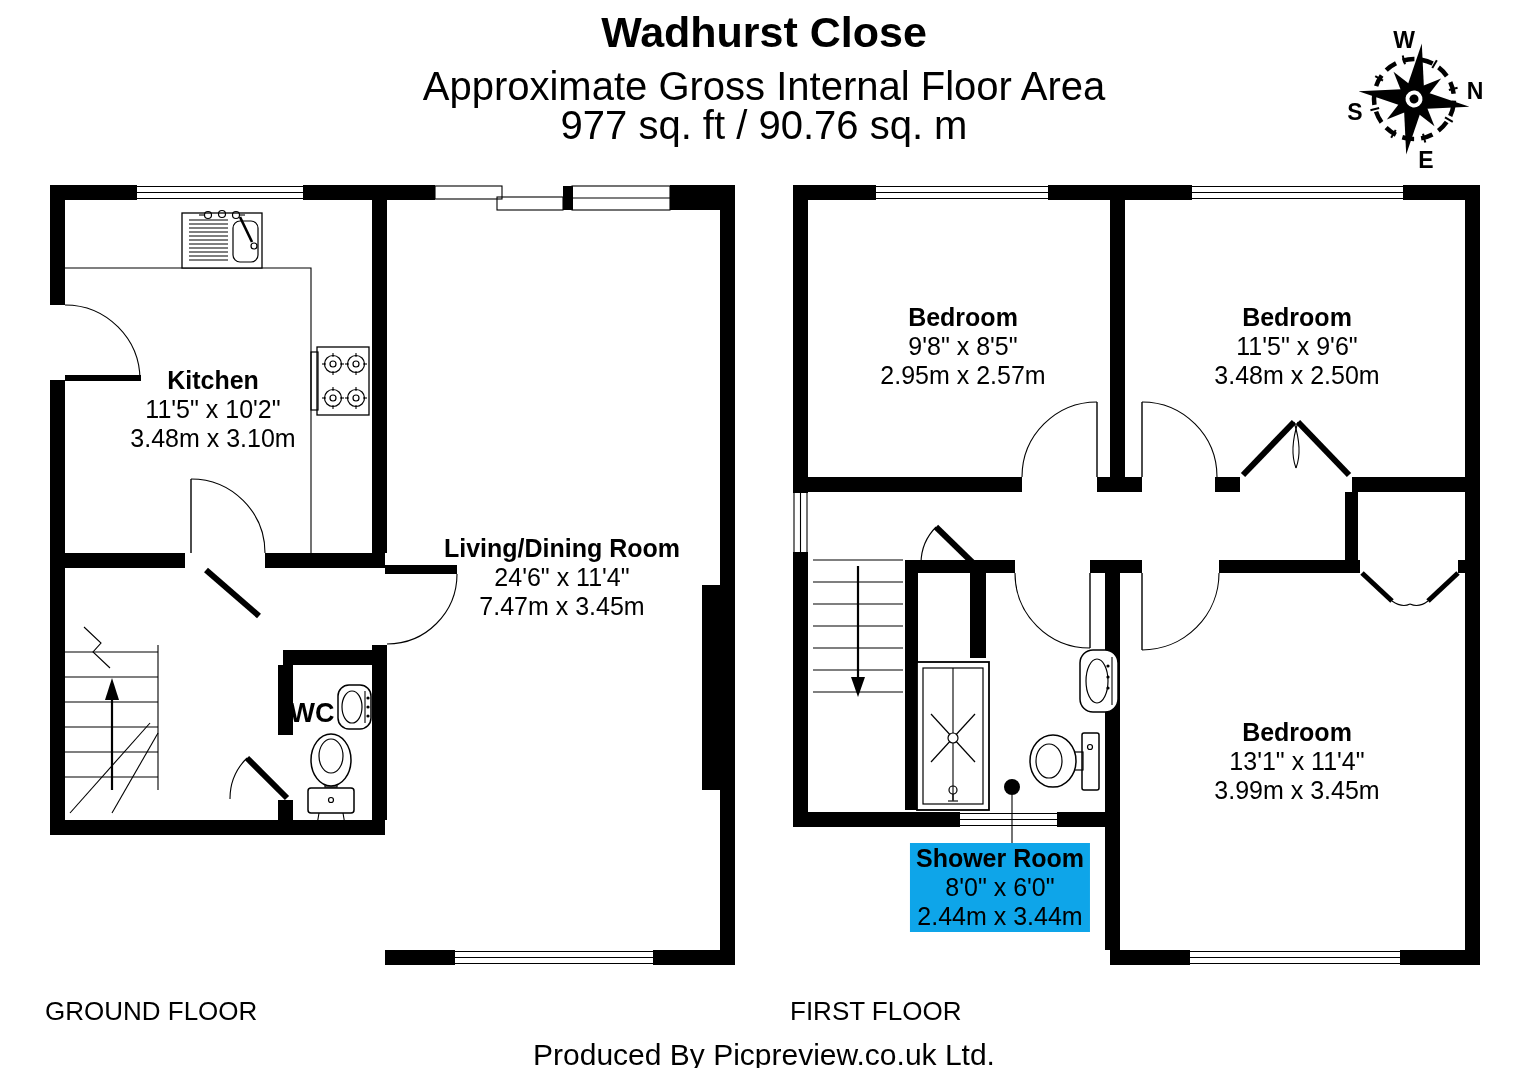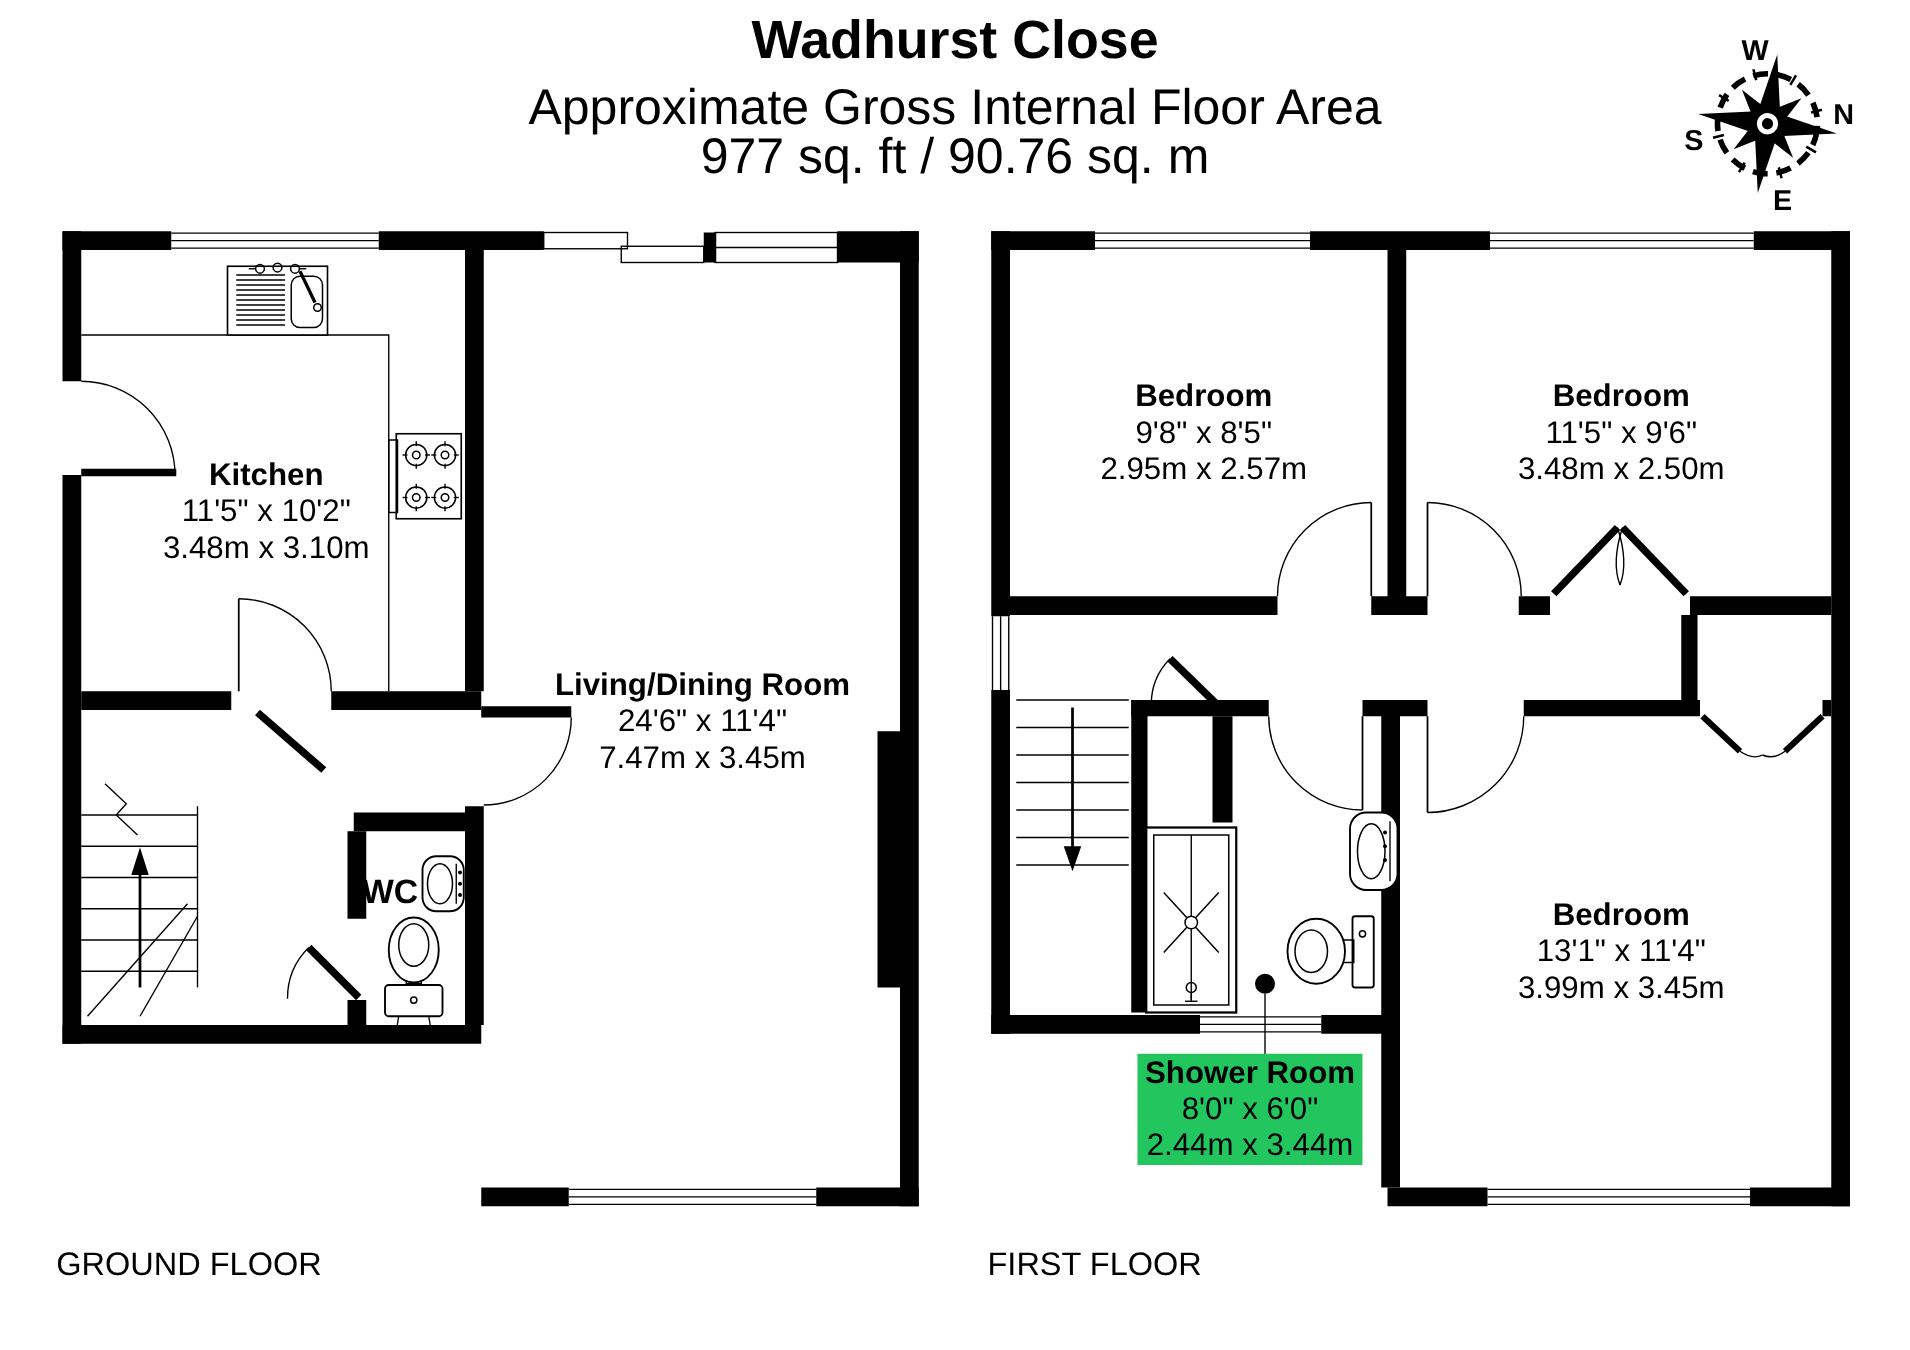--- a/index.html
+++ b/index.html
@@ -16,21 +16,21 @@
   .txt{position:absolute;z-index:2;white-space:nowrap;}
   .ctr{transform:translateX(-50%);text-align:center;}
   .title{font-size:43px;font-weight:bold;}
   .sub{font-size:40px;}
   .room-label{font-size:25px;line-height:29px;}
   .room-label .nm{font-weight:bold;}
   .wc-label{font-size:27px;font-weight:bold;}
   .floor-label{font-size:26px;}
   .footer-credit{font-size:30px;}
   .compass-letter{font-size:23px;font-weight:bold;}
-  .shower-box{background:#22c55e;padding:1px 6px;}
+  .shower-box{background:#0ea5e9;padding:1px 6px;}
 </style>
 </head>
 <body>
 
 <div class="canvas">
 
 <svg class="plan" width="1528" height="1080" viewBox="0 0 1528 1080">
 
   <g>
     <g>
@@ -375,13 +375,14 @@
 
   <div class="txt ctr room-label shower-box" style="left:1000px;top:843px;">
     <div class="nm">Shower Room</div>
     <div>8'0" x 6'0"</div>
     <div>2.44m x 3.44m</div>
   </div>
 
   <div class="txt floor-label" style="left:45px;top:996px;">GROUND FLOOR</div>
   <div class="txt floor-label" style="left:790px;top:996px;">FIRST FLOOR</div>
 
+  <div class="txt ctr footer-credit" style="left:764px;top:1038px;">Produced By Picpreview.co.uk Ltd.</div>
 </div>
 
 </body></html>

